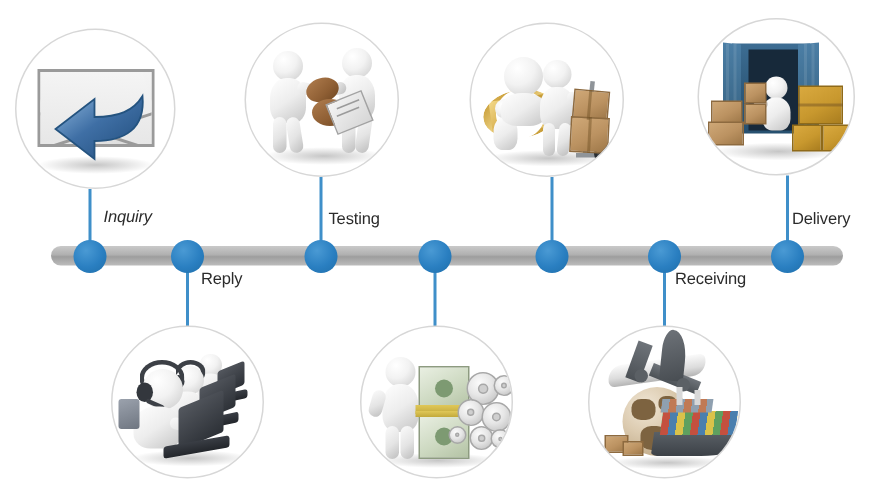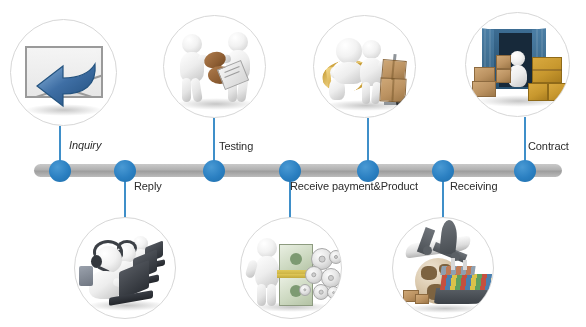--- a/index.html
+++ b/index.html
@@ -278,23 +278,22 @@
   <div class="tl-dot" style="left:125px;top:171px;"></div>
   <div class="tl-dot" style="left:214px;top:171px;"></div>
   <div class="tl-dot" style="left:290px;top:171px;"></div>
   <div class="tl-dot" style="left:368px;top:171px;"></div>
   <div class="tl-dot" style="left:443px;top:171px;"></div>
   <div class="tl-dot" style="left:525px;top:171px;"></div>
 
   <div class="tl-label" style="left:69px;top:139px;font-style:italic;">Inquiry</div>
   <div class="tl-label" style="left:134px;top:180px;">Reply</div>
   <div class="tl-label" style="left:219px;top:140px;">Testing</div>
-  <div class="tl-label" style="left:290px;top:180px;">Receive payment&amp;Product</div>
   <div class="tl-label" style="left:450px;top:180px;">Receiving</div>
-  <div class="tl-label" style="left:528px;top:140px;">Contract</div>
+  <div class="tl-label" style="left:528px;top:140px;">Delivery</div>
 
   <div class="node" style="left:74px;top:217px;width:102px;height:102px;">
     <div class="art">
       <div class="shadow" style="left:12px;top:82px;width:80px;height:11px;"></div>
 
       <div class="fhead" style="left:58px;top:18px;width:15px;height:15px;"></div>
       <div class="fbody" style="left:56px;top:31px;width:18px;height:17px;"></div>
       <div class="lap-screen" style="left:70px;top:26px;width:18px;height:16px;transform:skewY(-22deg);"></div>
       <div class="lap-base" style="left:64px;top:44px;width:26px;height:6px;transform:skewY(-12deg);"></div>
 

